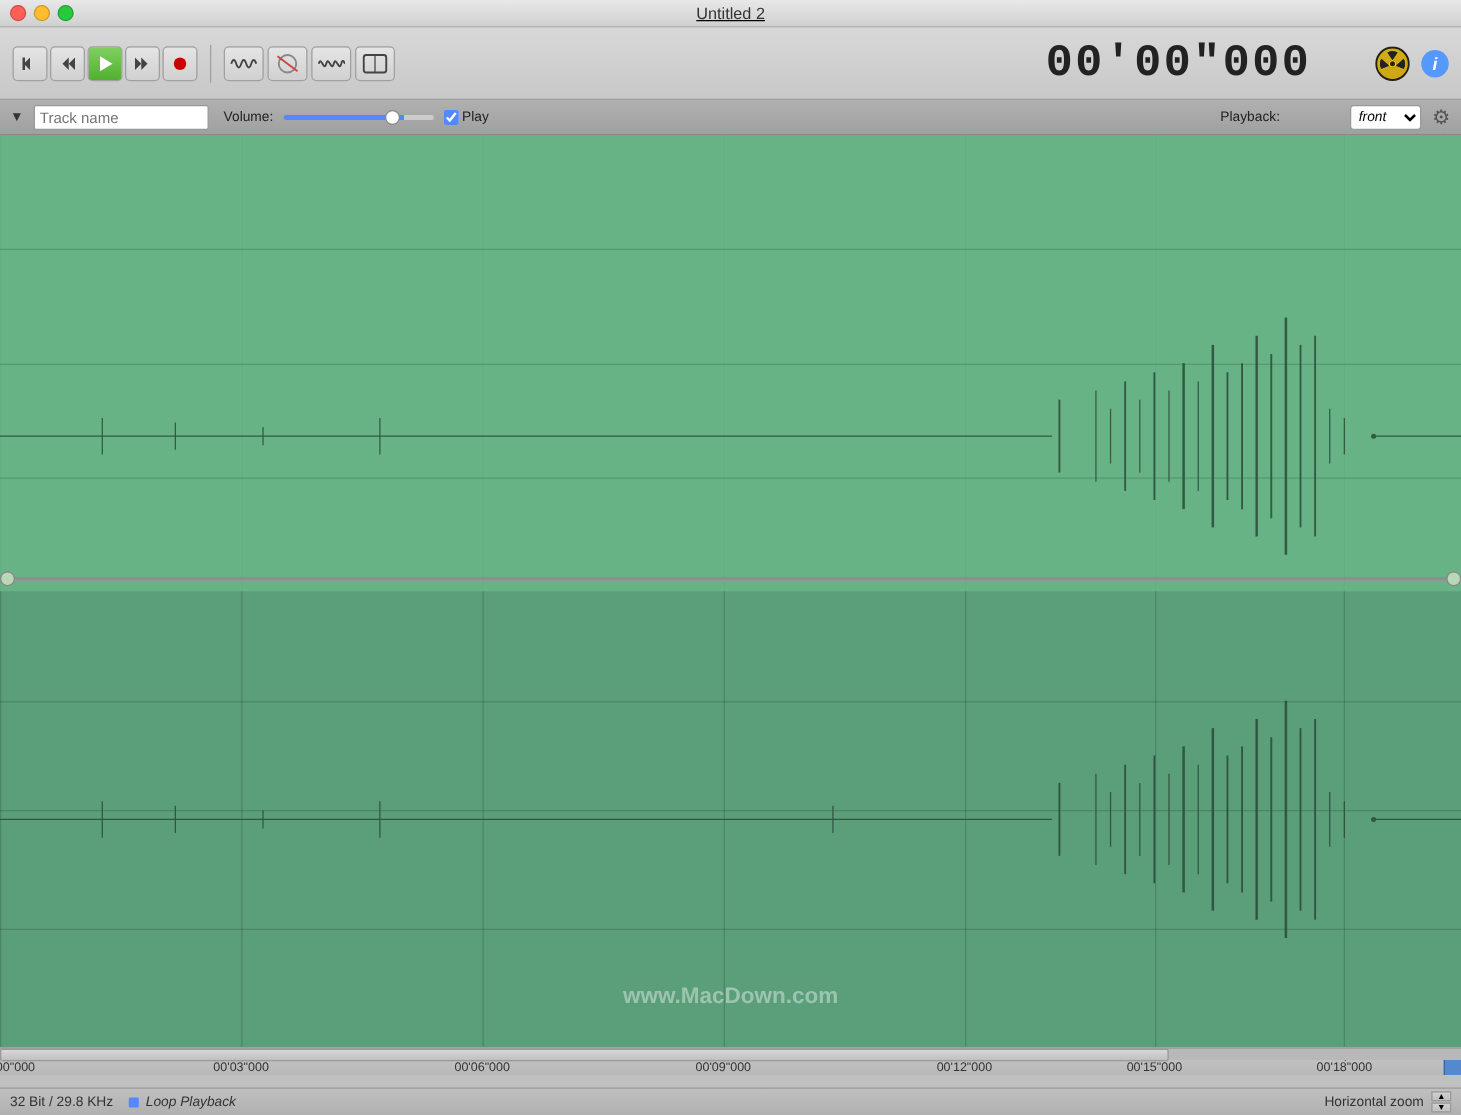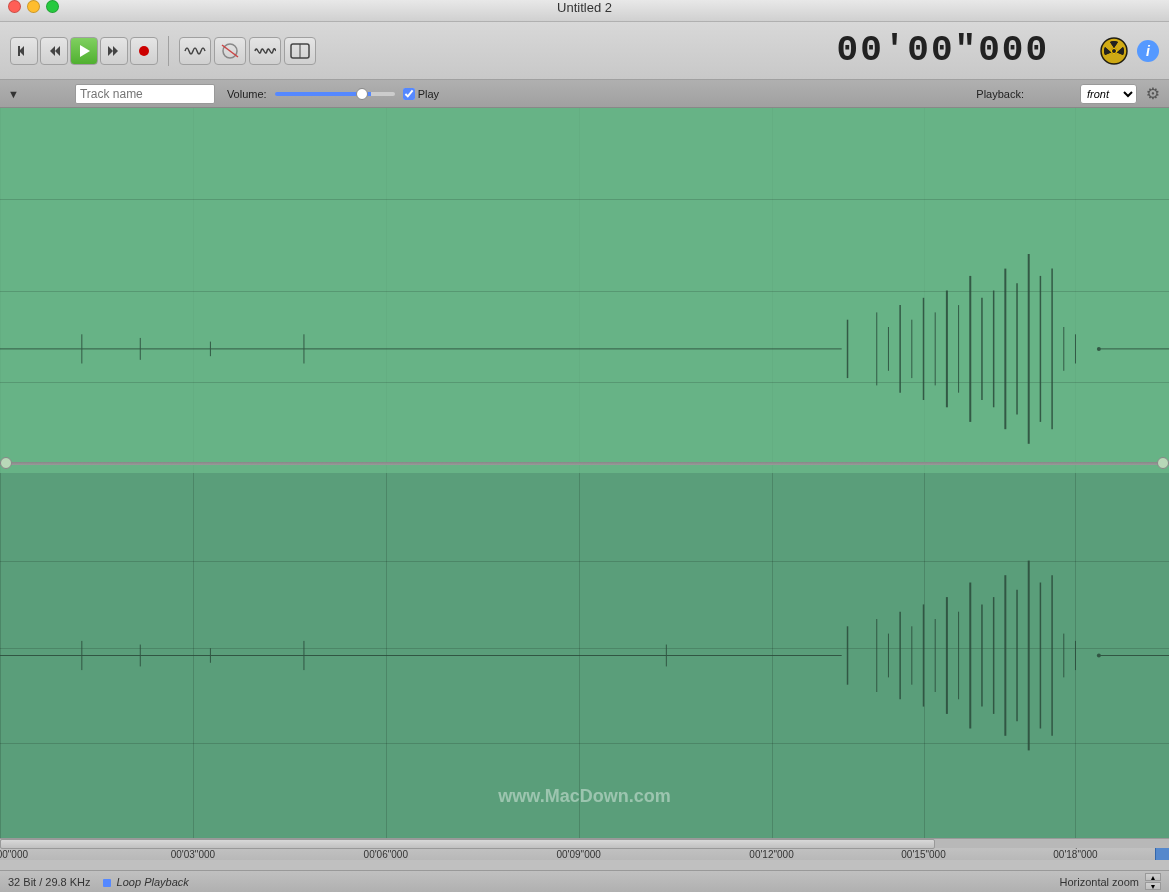--- a/index.html
+++ b/index.html
@@ -11,23 +11,25 @@
       overflow: hidden;
       position: relative;
     }
 
     
     #title-bar {
       width: 100%;
       height: 22px;
       background: linear-gradient(to bottom, #e8e8e8, #d0d0d0);
       display: flex;
+      align-items: center;
       justify-content: center;
       position: relative;
       border-bottom: 1px solid #b0b0b0;
+      text-decoration: underline;
     }
     #window-controls {
       position: absolute;
       left: 8px;
       display: flex;
       gap: 6px;
       align-items: center;
     }
     .window-btn {
       width: 13px;
@@ -149,21 +151,20 @@
     }
     #track-name-input {
       width: 140px;
       height: 20px;
       background: white;
       border: 1px solid #999;
       border-radius: 2px;
       padding: 0 4px;
       font-size: 12px;
       color: #333;
-      margin-left: 48px;
     }
     #volume-label {
       font-size: 11px;
       color: #222;
       margin-left: 4px;
     }
     #volume-slider-container {
       display: flex;
       align-items: center;
       gap: 4px;

